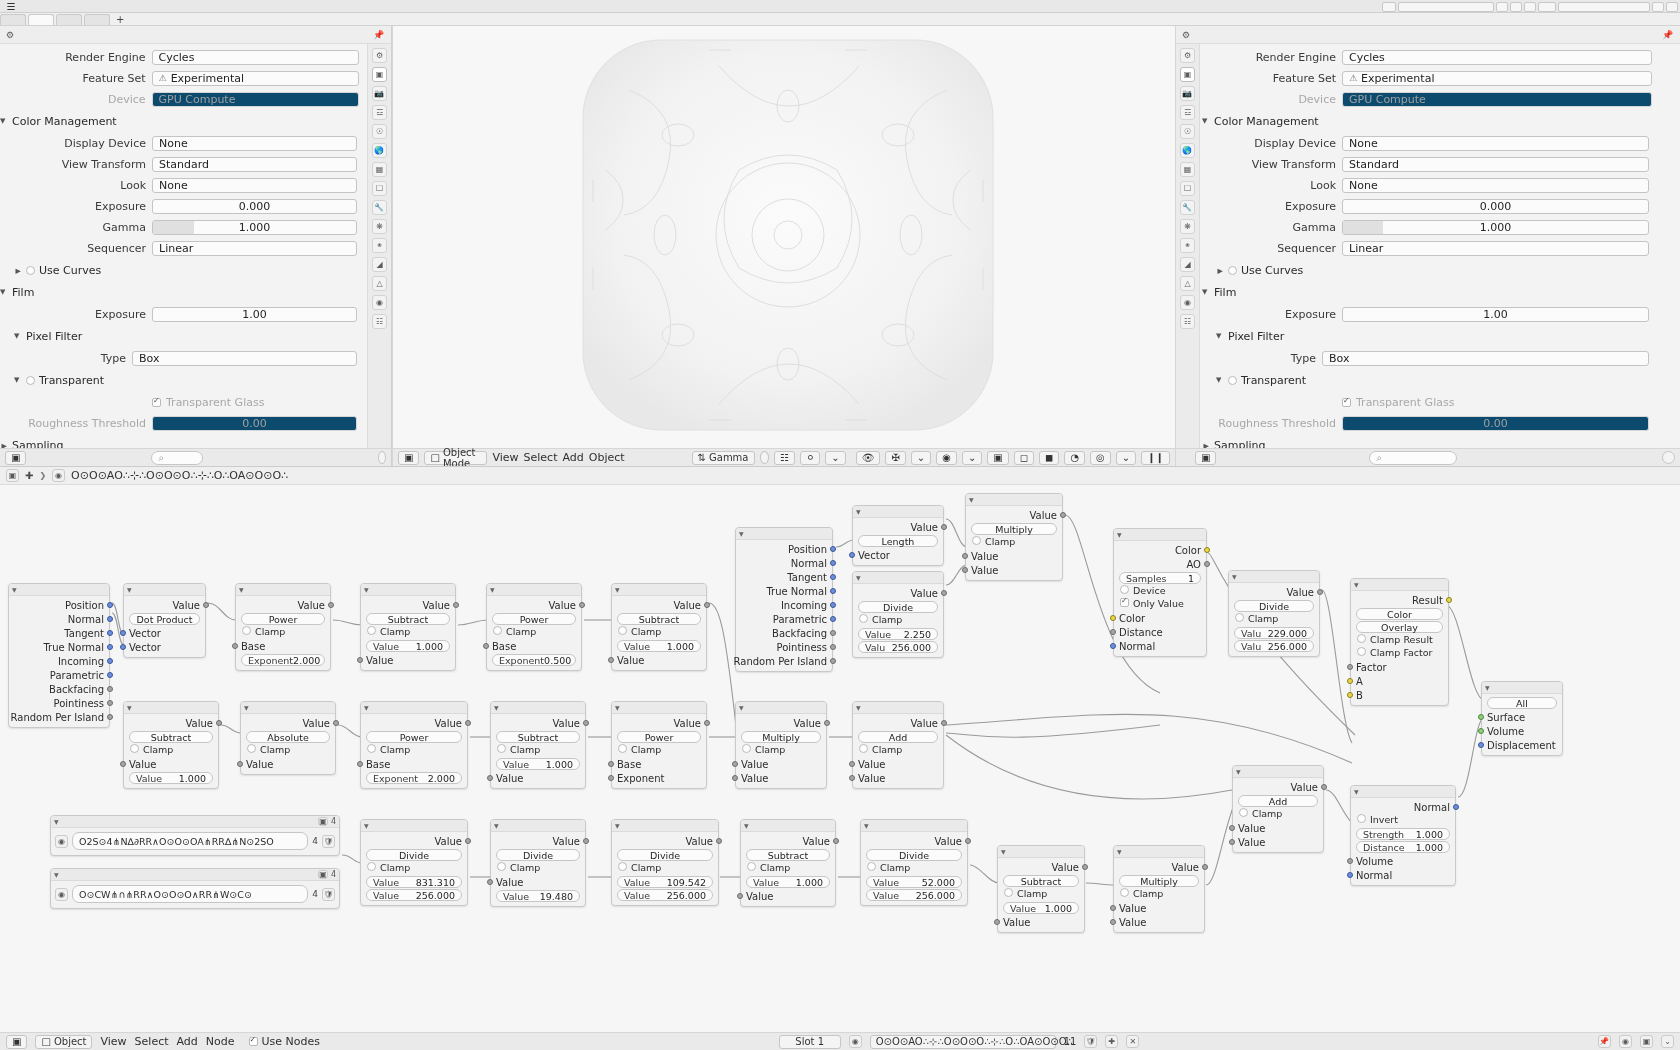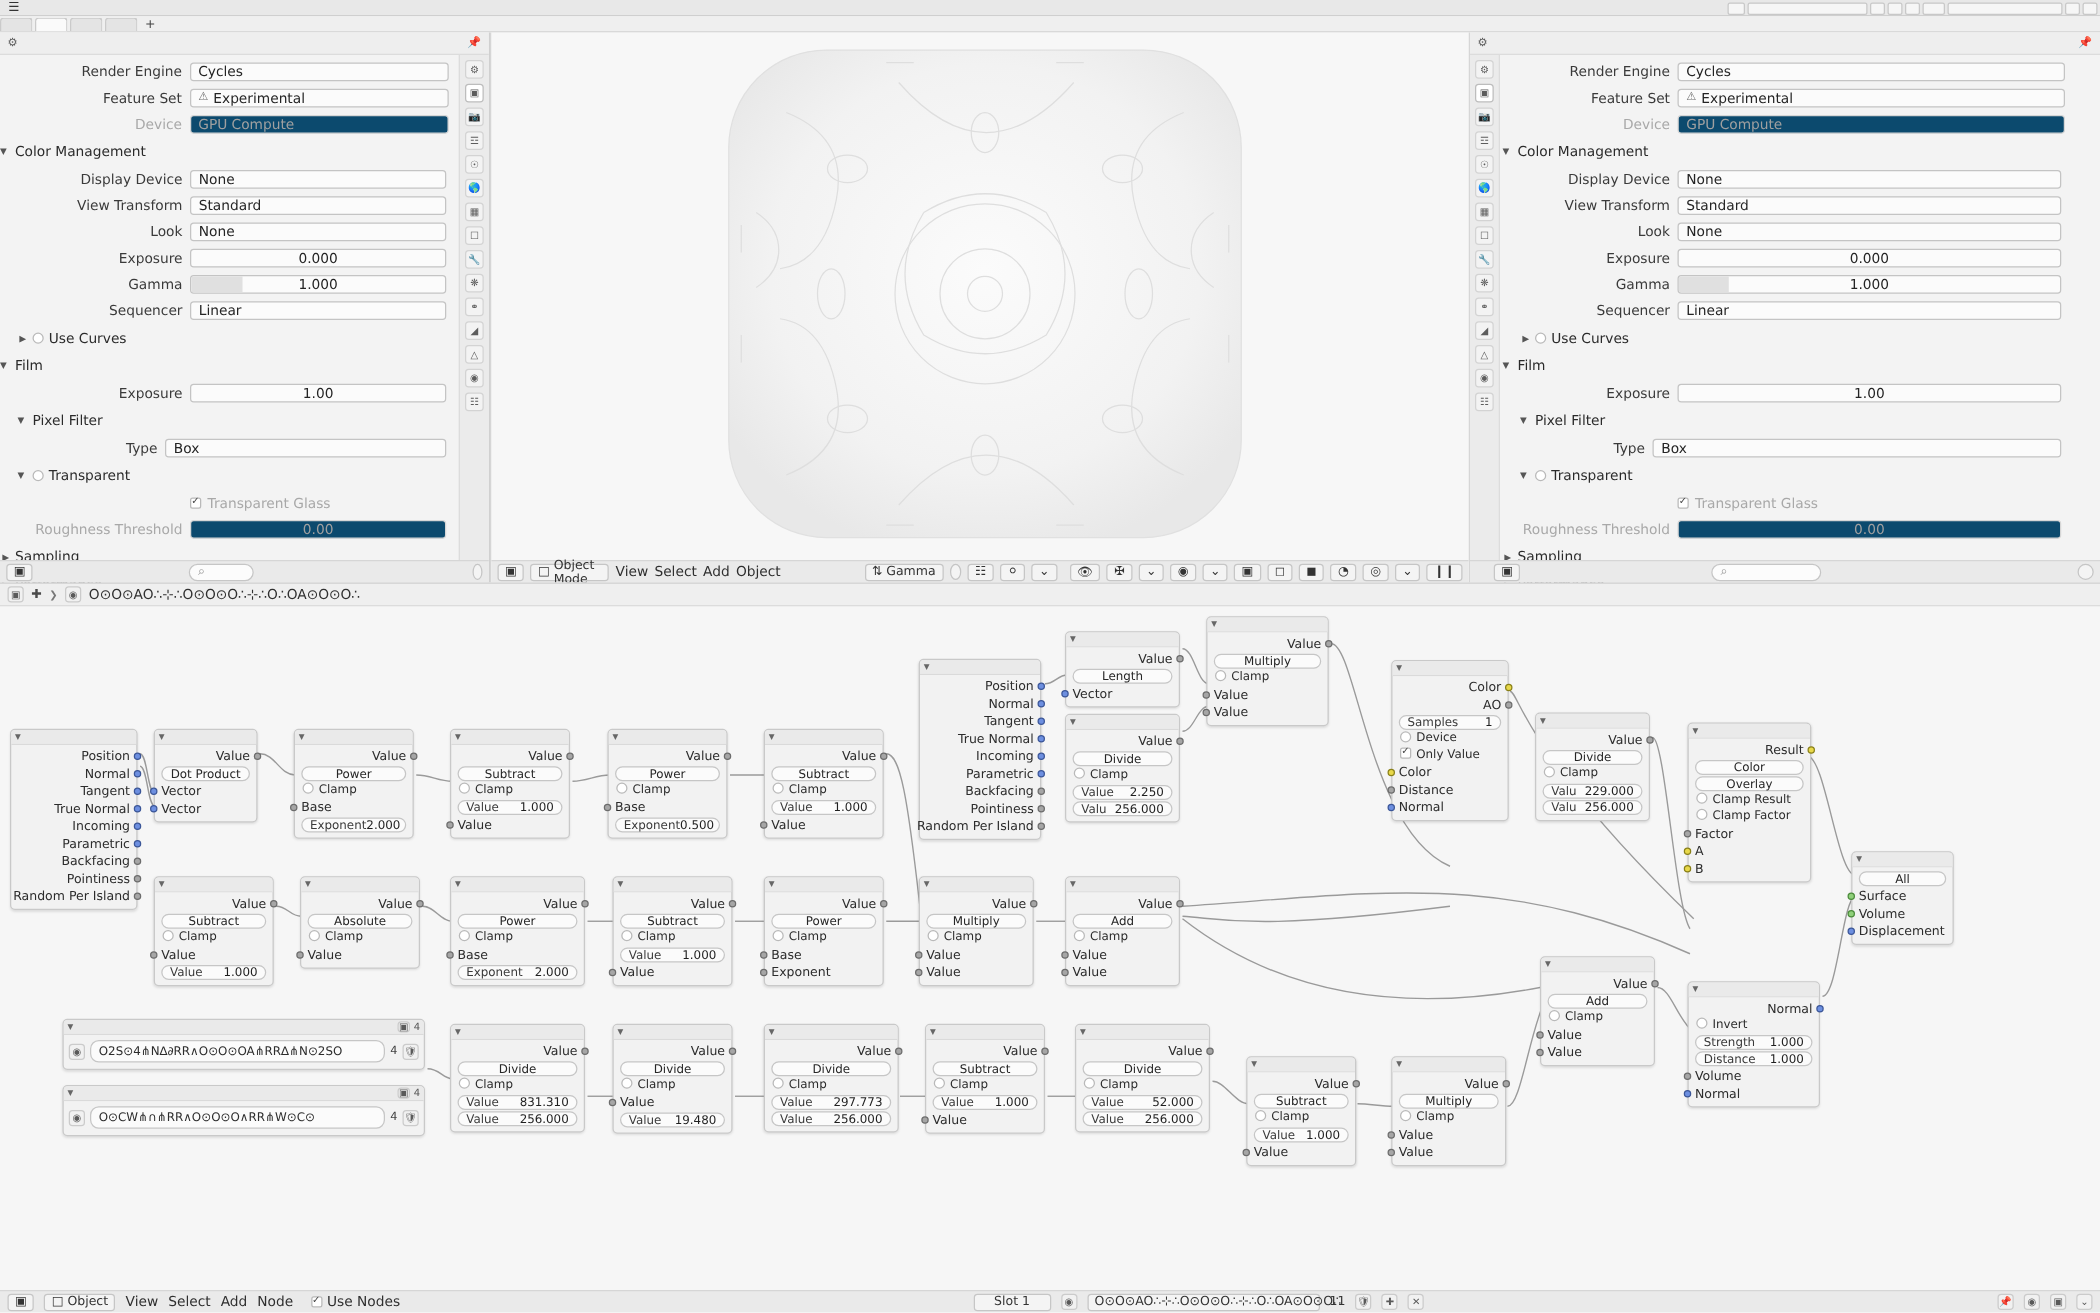--- a/index.html
+++ b/index.html
@@ -1325,21 +1325,21 @@
               <span>Value</span>
               <span class="sock r gray"></span>
             </div>
           <div class="nfield centertxt">Divide</div>
           <div class="ncheck">
               <span class="cb"></span>
               <span>Clamp</span>
             </div>
           <div class="nfield">
               <span class="k">Value</span>
-              <span class="v">297.773</span>
+              <span class="v">109.542</span>
             </div>
           <div class="nfield">
               <span class="k">Value</span>
               <span class="v">256.000</span>
             </div>
         </div>
       </div>
 
       <div class="node" style="left:740px;top:334px;width:96px;">
         <div class="node-head">

